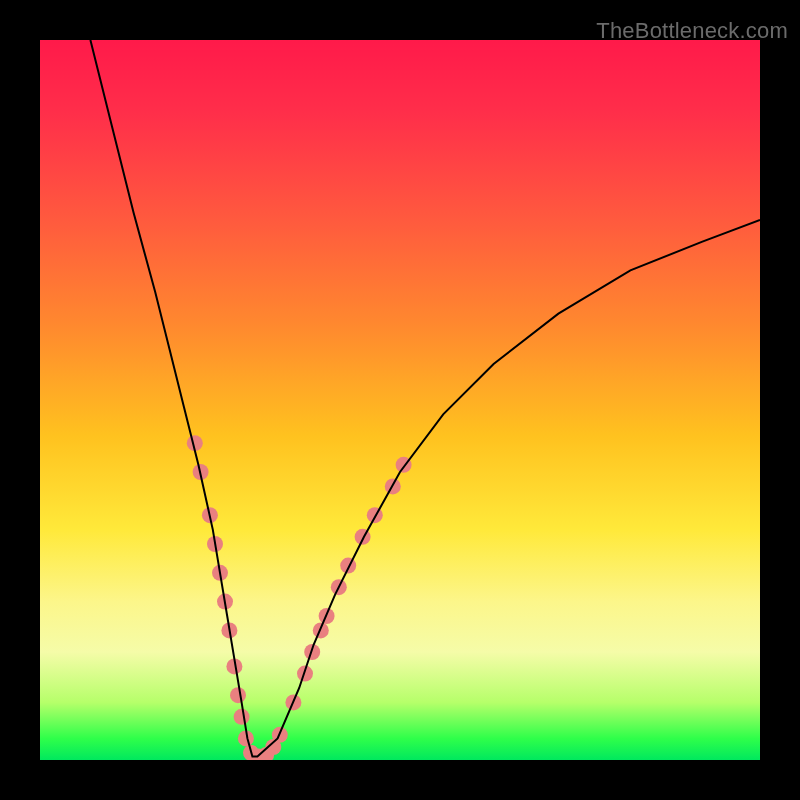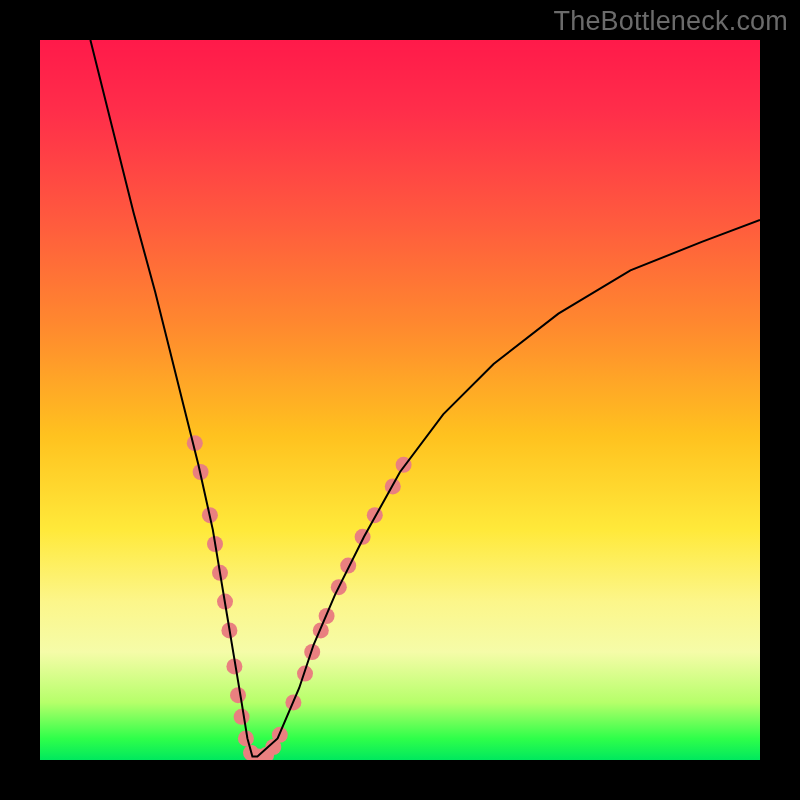--- a/index.html
+++ b/index.html
@@ -40,24 +40,24 @@
   }
   svg.curve {
     position: absolute;
     left: 0;
     top: 0;
     width: 720px;
     height: 720px;
   }
   .watermark {
     position: absolute;
-    top: 6px;
+    top: 18px;
     right: 12px;
     color: #6b6b6b;
-    font-size: 27px;
+    font-size: 22px;
     font-weight: 500;
     letter-spacing: 0.2px;
     user-select: none;
     margin-left: 48px;
   }
 </style>
 </head>
 <body>
 
 <div class="stage">

